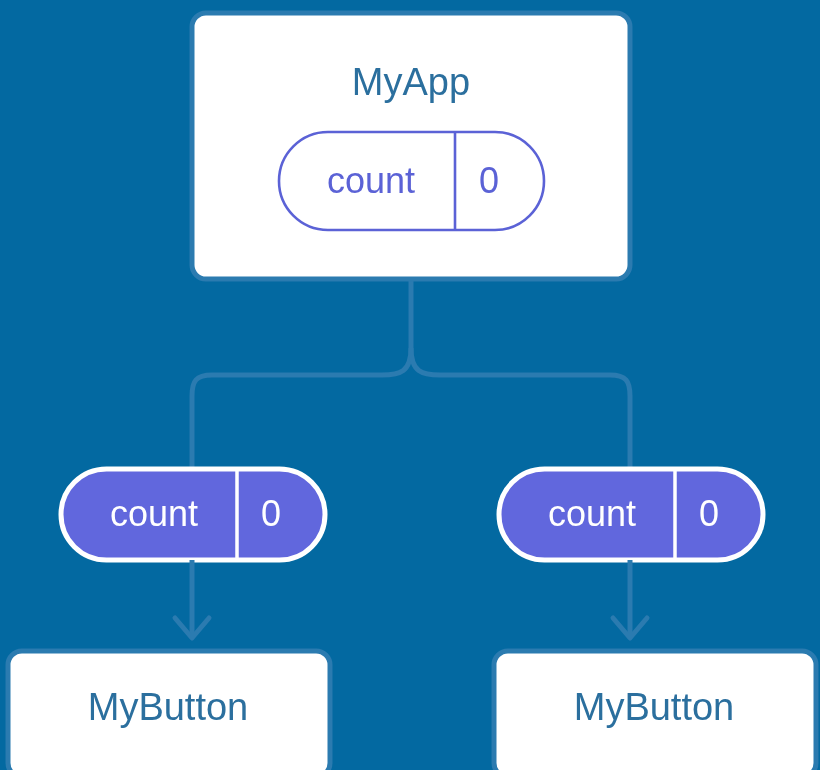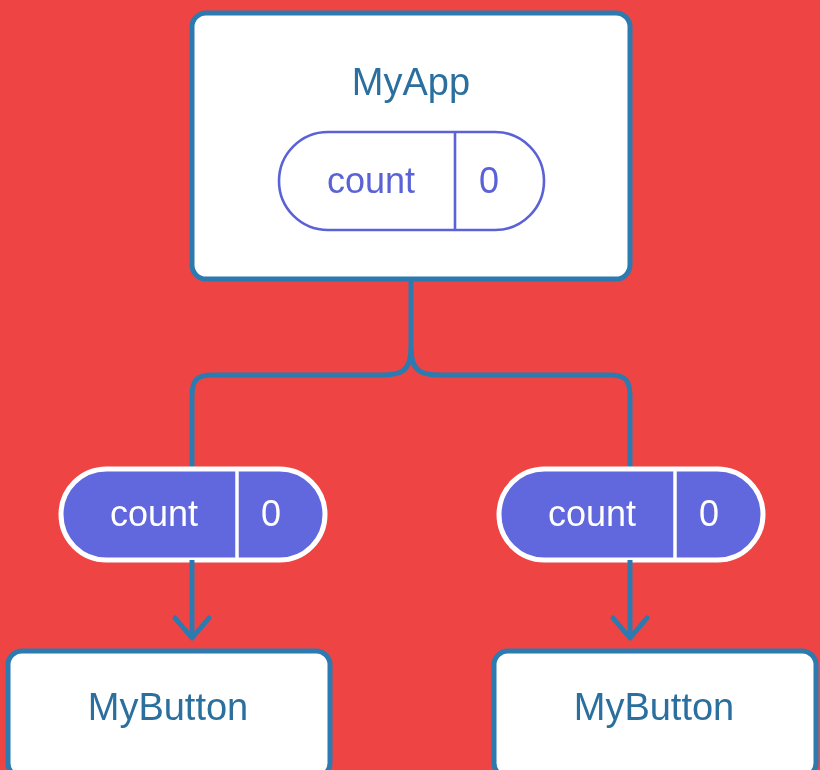--- a/index.html
+++ b/index.html
@@ -4,21 +4,21 @@
 <style>
   html, body {
     margin: 0;
     padding: 0;
     background: #4d6873;
   }
   #stage {
     position: relative;
     width: 820px;
     height: 770px;
-    background: #ef4444;
+    background: #0369a1;
     overflow: hidden;
     font-family: "Liberation Sans", sans-serif;
   }
   #diagram {
     position: absolute;
     inset: 0;
     width: 820px;
     height: 770px;
     display: block;
   }

